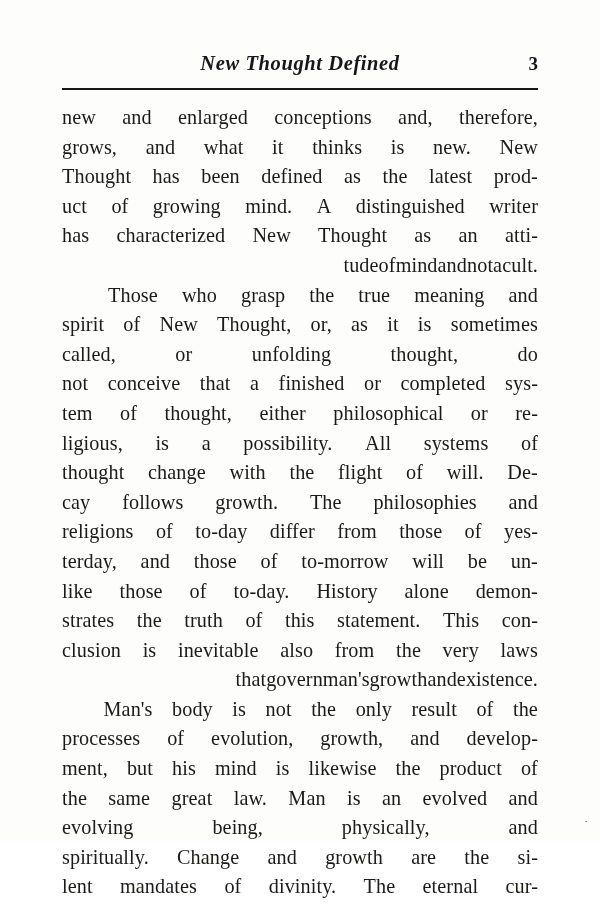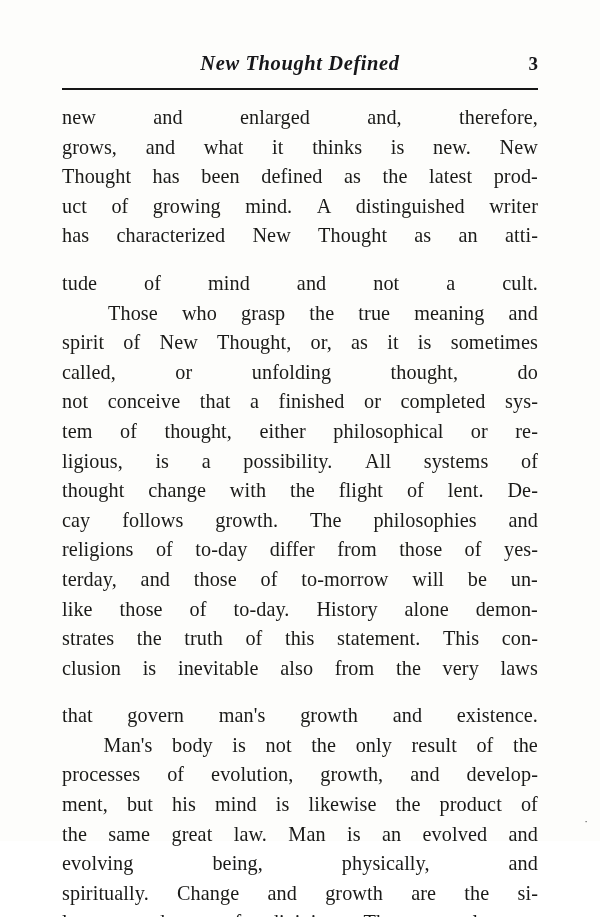--- a/index.html
+++ b/index.html
@@ -67,22 +67,21 @@
     line-height: 29.6px;
     height: 29.6px;
     white-space: pre;
     letter-spacing: 0.1px;
   }
   
   .line.just {
     justify-content: space-between;
   }
   .line.last {
-    justify-content: space-between;
-    margin-top: 18px;
+    justify-content: flex-end;
   }
   .line .w {
     white-space: pre;
   }
   .indent {
     display: inline-block;
     width: 22px;
     flex: 0 0 22px;
   }
   .stub-mark {
@@ -99,33 +98,33 @@
 <div class="page">
 
   <div class="header">
     <span class="running-title">New Thought Defined</span>
     <span class="folio">3</span>
   </div>
 
   <div class="rule"></div>
 
   <div class="body-text" id="body-text">
-      <div class="line just"><span class="w">new</span><span class="w">and</span><span class="w">enlarged</span><span class="w">and,</span><span class="w">therefore,</span></div>
+      <div class="line just"><span class="w">new</span><span class="w">and</span><span class="w">enlarged</span><span class="w">conceptions</span><span class="w">and,</span><span class="w">therefore,</span></div>
       <div class="line just"><span class="w">grows,</span><span class="w">and</span><span class="w">what</span><span class="w">it</span><span class="w">thinks</span><span class="w">is</span><span class="w">new.</span><span class="w">New</span></div>
       <div class="line just"><span class="w">Thought</span><span class="w">has</span><span class="w">been</span><span class="w">defined</span><span class="w">as</span><span class="w">the</span><span class="w">latest</span><span class="w">prod-</span></div>
       <div class="line just"><span class="w">uct</span><span class="w">of</span><span class="w">growing</span><span class="w">mind.</span><span class="w">A</span><span class="w">distinguished</span><span class="w">writer</span></div>
       <div class="line just"><span class="w">has</span><span class="w">characterized</span><span class="w">New</span><span class="w">Thought</span><span class="w">as</span><span class="w">an</span><span class="w">atti-</span></div>
       <div class="line last"><span class="w">tude</span> <span class="w">of</span> <span class="w">mind</span> <span class="w">and</span> <span class="w">not</span> <span class="w">a</span> <span class="w">cult.</span></div>
       <div class="line just"><span class="indent"></span><span class="w">Those</span><span class="w">who</span><span class="w">grasp</span><span class="w">the</span><span class="w">true</span><span class="w">meaning</span><span class="w">and</span></div>
       <div class="line just"><span class="w">spirit</span><span class="w">of</span><span class="w">New</span><span class="w">Thought,</span><span class="w">or,</span><span class="w">as</span><span class="w">it</span><span class="w">is</span><span class="w">sometimes</span></div>
       <div class="line just"><span class="w">called,</span><span class="w">or</span><span class="w">unfolding</span><span class="w">thought,</span><span class="w">do</span></div>
       <div class="line just"><span class="w">not</span><span class="w">conceive</span><span class="w">that</span><span class="w">a</span><span class="w">finished</span><span class="w">or</span><span class="w">completed</span><span class="w">sys-</span></div>
       <div class="line just"><span class="w">tem</span><span class="w">of</span><span class="w">thought,</span><span class="w">either</span><span class="w">philosophical</span><span class="w">or</span><span class="w">re-</span></div>
       <div class="line just"><span class="w">ligious,</span><span class="w">is</span><span class="w">a</span><span class="w">possibility.</span><span class="w">All</span><span class="w">systems</span><span class="w">of</span></div>
-      <div class="line just"><span class="w">thought</span><span class="w">change</span><span class="w">with</span><span class="w">the</span><span class="w">flight</span><span class="w">of</span><span class="w">lent.</span><span class="w">De-</span></div>
+      <div class="line just"><span class="w">thought</span><span class="w">change</span><span class="w">with</span><span class="w">the</span><span class="w">flight</span><span class="w">of</span><span class="w">will.</span><span class="w">De-</span></div>
       <div class="line just"><span class="w">cay</span><span class="w">follows</span><span class="w">growth.</span><span class="w">The</span><span class="w">philosophies</span><span class="w">and</span></div>
       <div class="line just"><span class="w">religions</span><span class="w">of</span><span class="w">to-day</span><span class="w">differ</span><span class="w">from</span><span class="w">those</span><span class="w">of</span><span class="w">yes-</span></div>
       <div class="line just"><span class="w">terday,</span><span class="w">and</span><span class="w">those</span><span class="w">of</span><span class="w">to-morrow</span><span class="w">will</span><span class="w">be</span><span class="w">un-</span></div>
       <div class="line just"><span class="w">like</span><span class="w">those</span><span class="w">of</span><span class="w">to-day.</span><span class="w">History</span><span class="w">alone</span><span class="w">demon-</span></div>
       <div class="line just"><span class="w">strates</span><span class="w">the</span><span class="w">truth</span><span class="w">of</span><span class="w">this</span><span class="w">statement.</span><span class="w">This</span><span class="w">con-</span></div>
       <div class="line just"><span class="w">clusion</span><span class="w">is</span><span class="w">inevitable</span><span class="w">also</span><span class="w">from</span><span class="w">the</span><span class="w">very</span><span class="w">laws</span></div>
       <div class="line last"><span class="w">that</span> <span class="w">govern</span> <span class="w">man's</span> <span class="w">growth</span> <span class="w">and</span> <span class="w">existence.</span></div>
       <div class="line just"><span class="indent"></span><span class="w">Man's</span><span class="w">body</span><span class="w">is</span><span class="w">not</span><span class="w">the</span><span class="w">only</span><span class="w">result</span><span class="w">of</span><span class="w">the</span></div>
       <div class="line just"><span class="w">processes</span><span class="w">of</span><span class="w">evolution,</span><span class="w">growth,</span><span class="w">and</span><span class="w">develop-</span></div>
       <div class="line just"><span class="w">ment,</span><span class="w">but</span><span class="w">his</span><span class="w">mind</span><span class="w">is</span><span class="w">likewise</span><span class="w">the</span><span class="w">product</span><span class="w">of</span></div>

